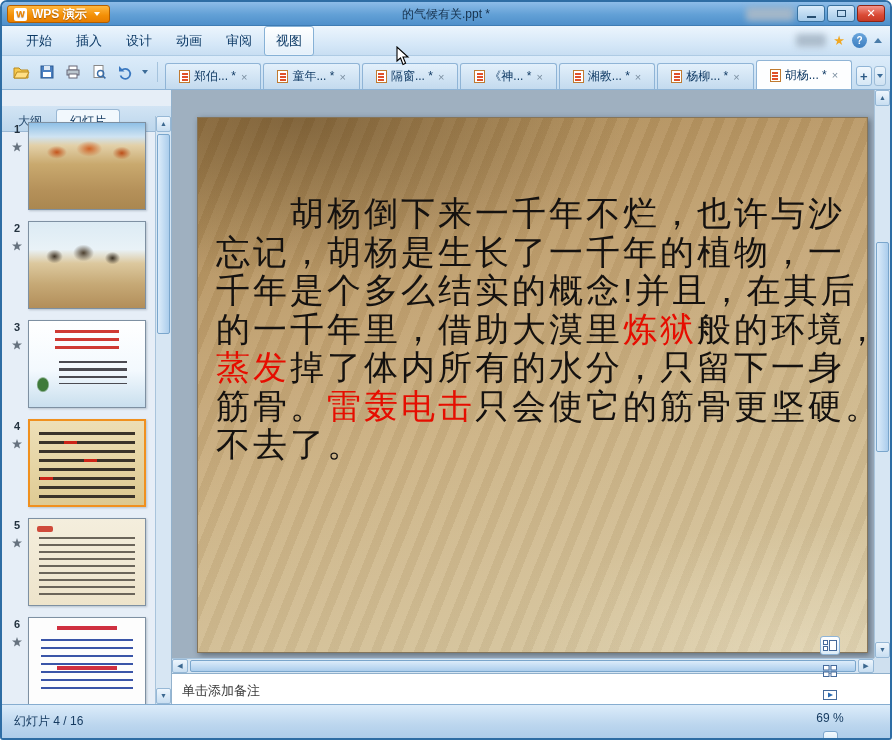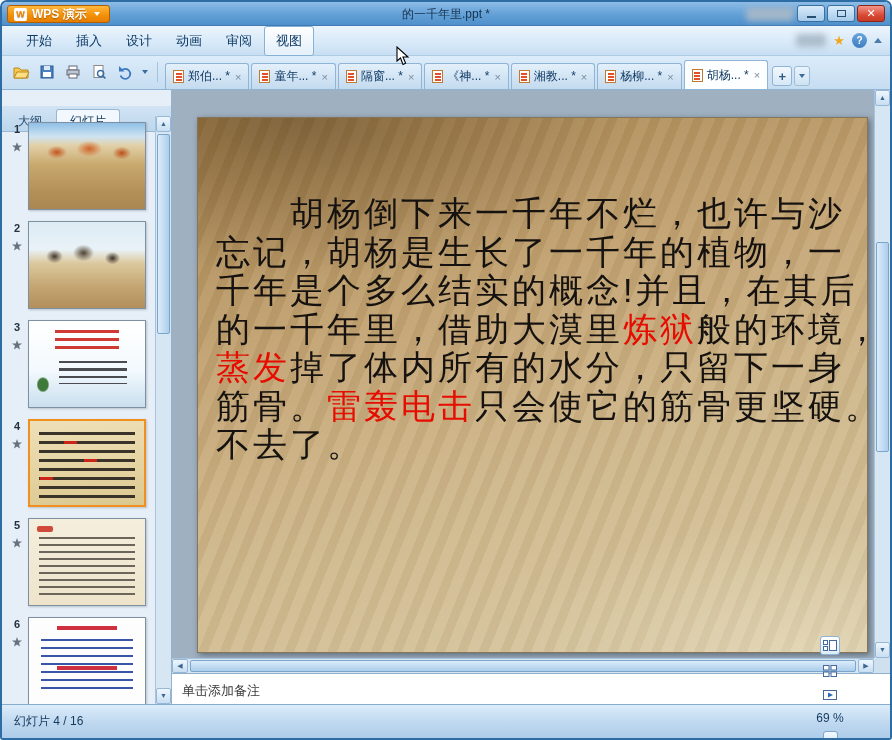--- a/index.html
+++ b/index.html
@@ -48,21 +48,21 @@
   
   .toolbar{position:absolute;left:0;top:54px;right:0;height:34px;
     background:linear-gradient(180deg,#dcecfa 0%,#c6ddf1 100%);border-bottom:1px solid #8fb4d6;
     display:flex;align-items:flex-end;padding:0 4px;}
   .quick-icons{display:flex;align-items:center;gap:4px;height:34px;padding:0 4px;}
   .q-icon{width:22px;height:22px;display:flex;align-items:center;justify-content:center;border-radius:3px;}
   .q-sep{width:1px;height:20px;background:#a5c3dd;margin:0 3px;align-self:center;}
   .q-caret{width:0;height:0;border-left:3.5px solid transparent;border-right:3.5px solid transparent;
     border-top:4px solid #3c6c98;margin:0 2px;}
   .doc-tabbar{display:flex;align-items:flex-end;gap:2px;height:34px;padding-bottom:0;}
-  .doc-tab{height:26px;display:flex;align-items:center;gap:4px;padding:0 7px;
+  .doc-tab{height:26px;display:flex;align-items:center;gap:4px;padding:0 13px;
     background:linear-gradient(180deg,#e3f0fb,#c3daee);border:1px solid #8fb4d6;border-bottom:none;
     border-radius:3px 3px 0 0;font-size:12px;color:#123c66;white-space:nowrap;}
   .doc-tab.active{background:#fdfeff;height:29px;box-shadow:0 -1px 2px rgba(255,255,255,.8) inset;}
   .doc-ico{position:relative;width:11px;height:13px;background:#fff;border:1px solid #c07a30;flex:none;}
   .doc-ico::after{content:"";position:absolute;left:1.5px;right:1.5px;top:2px;height:2px;background:#e0502a;
     box-shadow:0 3px 0 #e0502a,0 6px 0 #e0502a;}
   .doc-close{color:#7a8ea0;font-size:11px;margin-left:1px;}
   .newtab-btn{width:20px;height:20px;margin:0 0 3px 4px;border:1px solid #8fb4d6;border-radius:3px;
     background:linear-gradient(#f2f8fd,#d6e7f5);color:#2c5a86;font-size:13px;font-weight:bold;
     display:flex;align-items:center;justify-content:center;}
@@ -176,21 +176,21 @@
 <body>
 
 <div class="window">
 
   <div class="titlebar">
     <div class="app-btn">
       <span class="app-logo">W</span>
       <span>WPS 演示</span>
       <span class="app-caret"></span>
     </div>
-    <div class="win-title">的一千年里.ppt *</div>
+    <div class="win-title">的气候有关.ppt *</div>
     <div class="blur-patch" style="left:744px;top:5px;width:48px;height:14px;"></div>
     <div class="win-btns">
       <div class="win-btn">
           <span class="glyph-min"></span>
         </div>
       <div class="win-btn">
           <span class="glyph-max"></span>
         </div>
       <div class="win-btn close">
           <span class="glyph-x">✕</span>

